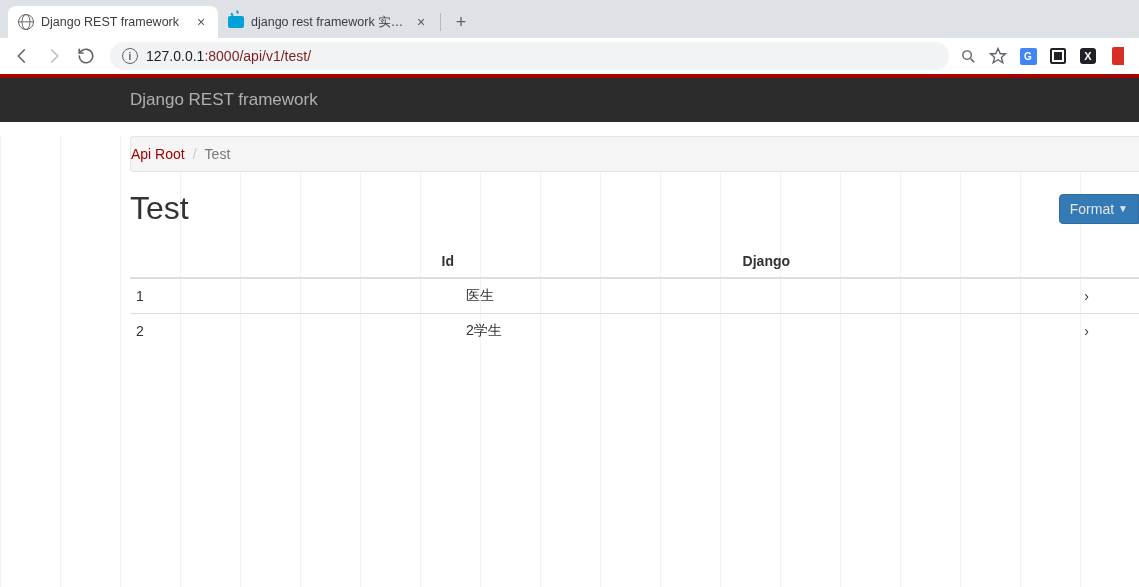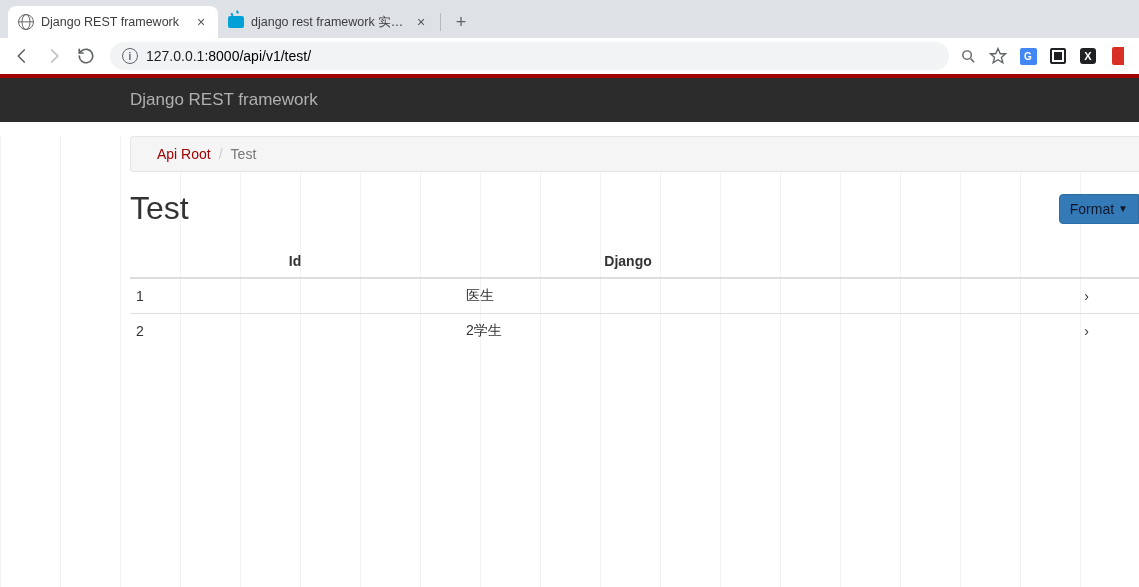--- a/index.html
+++ b/index.html
@@ -16,51 +16,51 @@
     .tab-divider { width:1px; height:18px; background:#b7b9bd; align-self:center; margin:0 2px;}
     .newtab-btn { width: 28px; height: 28px; display: flex; align-items: center; justify-content: center; font-size: 18px; color: #5f6368; cursor: pointer; margin-left:4px; align-self:center; }
     
     .toolbar { display: flex; align-items: center; height: 36px; background: #fff; padding: 0 8px; gap: 4px; }
     .nav-btn { width: 28px; height: 28px; display: flex; align-items: center; justify-content: center; color: #5f6368; border-radius: 50%; cursor: pointer; }
     .nav-btn.disabled { color: #bdbdbd; }
     .nav-btn svg { width:18px; height:18px; stroke:currentColor; stroke-width:2.2; fill:none; stroke-linecap:round; stroke-linejoin:round;}
     .omnibox { flex: 1; display: flex; align-items: center; height: 28px; background: #f1f3f4; border-radius: 14px; padding: 0 12px; margin: 0 6px; gap: 8px; }
     .omnibox-icon { width:16px; height:16px; color:#5f6368; border:1.6px solid #5f6368; border-radius:50%; font-size:10px; display:flex; align-items:center; justify-content:center; font-weight:600;}
     .url { font-size: 14px; color: #202124; }
-    .url .host-muted { color: #000000; }
+    .url .host-muted { color: #7f1d1d; }
     .ext-icons { display: flex; align-items: center; gap: 12px; padding-right:4px;}
     .ext-icon { width: 18px; height: 18px; display: flex; align-items: center; justify-content: center; font-size:14px;}
     
     
     .red-strip { height: 4px; background: #a30000; }
     
     
     .navbar { background: #2c2c2c; height: 44px; display: flex; align-items: center; padding-left: 130px; }
     .navbar-brand { color: #b0b0b0; font-size: 17px; }
     
     
     .page-body { 
       padding: 0 0 0 130px; 
       min-height: 460px;
       background-image: linear-gradient(to right, #f2f2f2 1px, transparent 1px);
       background-size: 60px 100%;
     }
     
-    .breadcrumb { background: #f5f5f5; border: 1px solid #e5e5e5; border-radius: 4px 0 0 4px; border-right:none; padding: 9px 26px; margin-top: 14px; display: flex; align-items: center; gap: 8px; font-size: 14px; }
+    .breadcrumb { background: #f5f5f5; border: 1px solid #e5e5e5; border-radius: 4px 0 0 4px; border-right:none; padding: 9px 0; margin-top: 14px; display: flex; align-items: center; gap: 8px; font-size: 14px; }
     .breadcrumb a { color: #a30000; text-decoration: none; }
     .breadcrumb .sep { color: #ccc; }
     .breadcrumb .current { color: #777; }
     
     .page-header { display: flex; align-items: center; margin: 18px 0 18px 0; }
     .page-title { font-size: 32px; font-weight: 500; color: #333; flex:1; }
-    .format-btn { background: #337ab7; border: 1px solid #2e6da4; color: #0f172a; font-size: 14px; padding: 6px 10px; border-radius: 4px 0 0 4px; cursor: pointer; display:flex; align-items:center; gap:4px;}
+    .format-btn { background: #337ab7; border: 1px solid #2e6da4; color: #e5e5e5; font-size: 14px; padding: 6px 10px; border-radius: 4px 0 0 4px; cursor: pointer; display:flex; align-items:center; gap:4px;}
     .format-btn .caret { font-size:10px; }
     
     .data-table { width: 100%; border-collapse: collapse; }
-    .data-table th { text-align: center; font-weight: 700; padding: 8px 6px; border-bottom: 2px solid #ddd; font-size: 14px; color:#333;margin-top:8px;}
+    .data-table th { text-align: right; font-weight: 700; padding: 8px 6px; border-bottom: 2px solid #ddd; font-size: 14px; color:#333;margin-top:8px;}
     .data-table td { padding: 8px 6px; border-top: 1px solid #ddd; font-size: 14px; color:#333; }
     .data-table tbody tr { cursor:pointer; }
     .col-id { width: 330px; }
     .row-chevron { color: #999; text-align: right; padding-right: 50px !important; font-size:16px;}
     
     .globe-icon{width:16px;height:16px;border:1.3px solid #6b6b6b;border-radius:50%;position:relative;}
     .globe-icon::before{content:"";position:absolute;left:50%;top:-1px;bottom:-1px;width:7px;border:1.3px solid #6b6b6b;border-radius:50%;transform:translateX(-50%);}
     .globe-icon::after{content:"";position:absolute;left:-1px;right:-1px;top:50%;height:1.3px;background:#6b6b6b;transform:translateY(-50%);}
     .bili-icon{width:16px;height:12px;background:#00a1d6;border-radius:2px;position:relative;}
     .bili-icon::before{content:"";position:absolute;top:-3px;left:3px;width:2px;height:3px;background:#00a1d6;transform:rotate(-25deg);box-shadow:6px 0 0 #00a1d6;}

